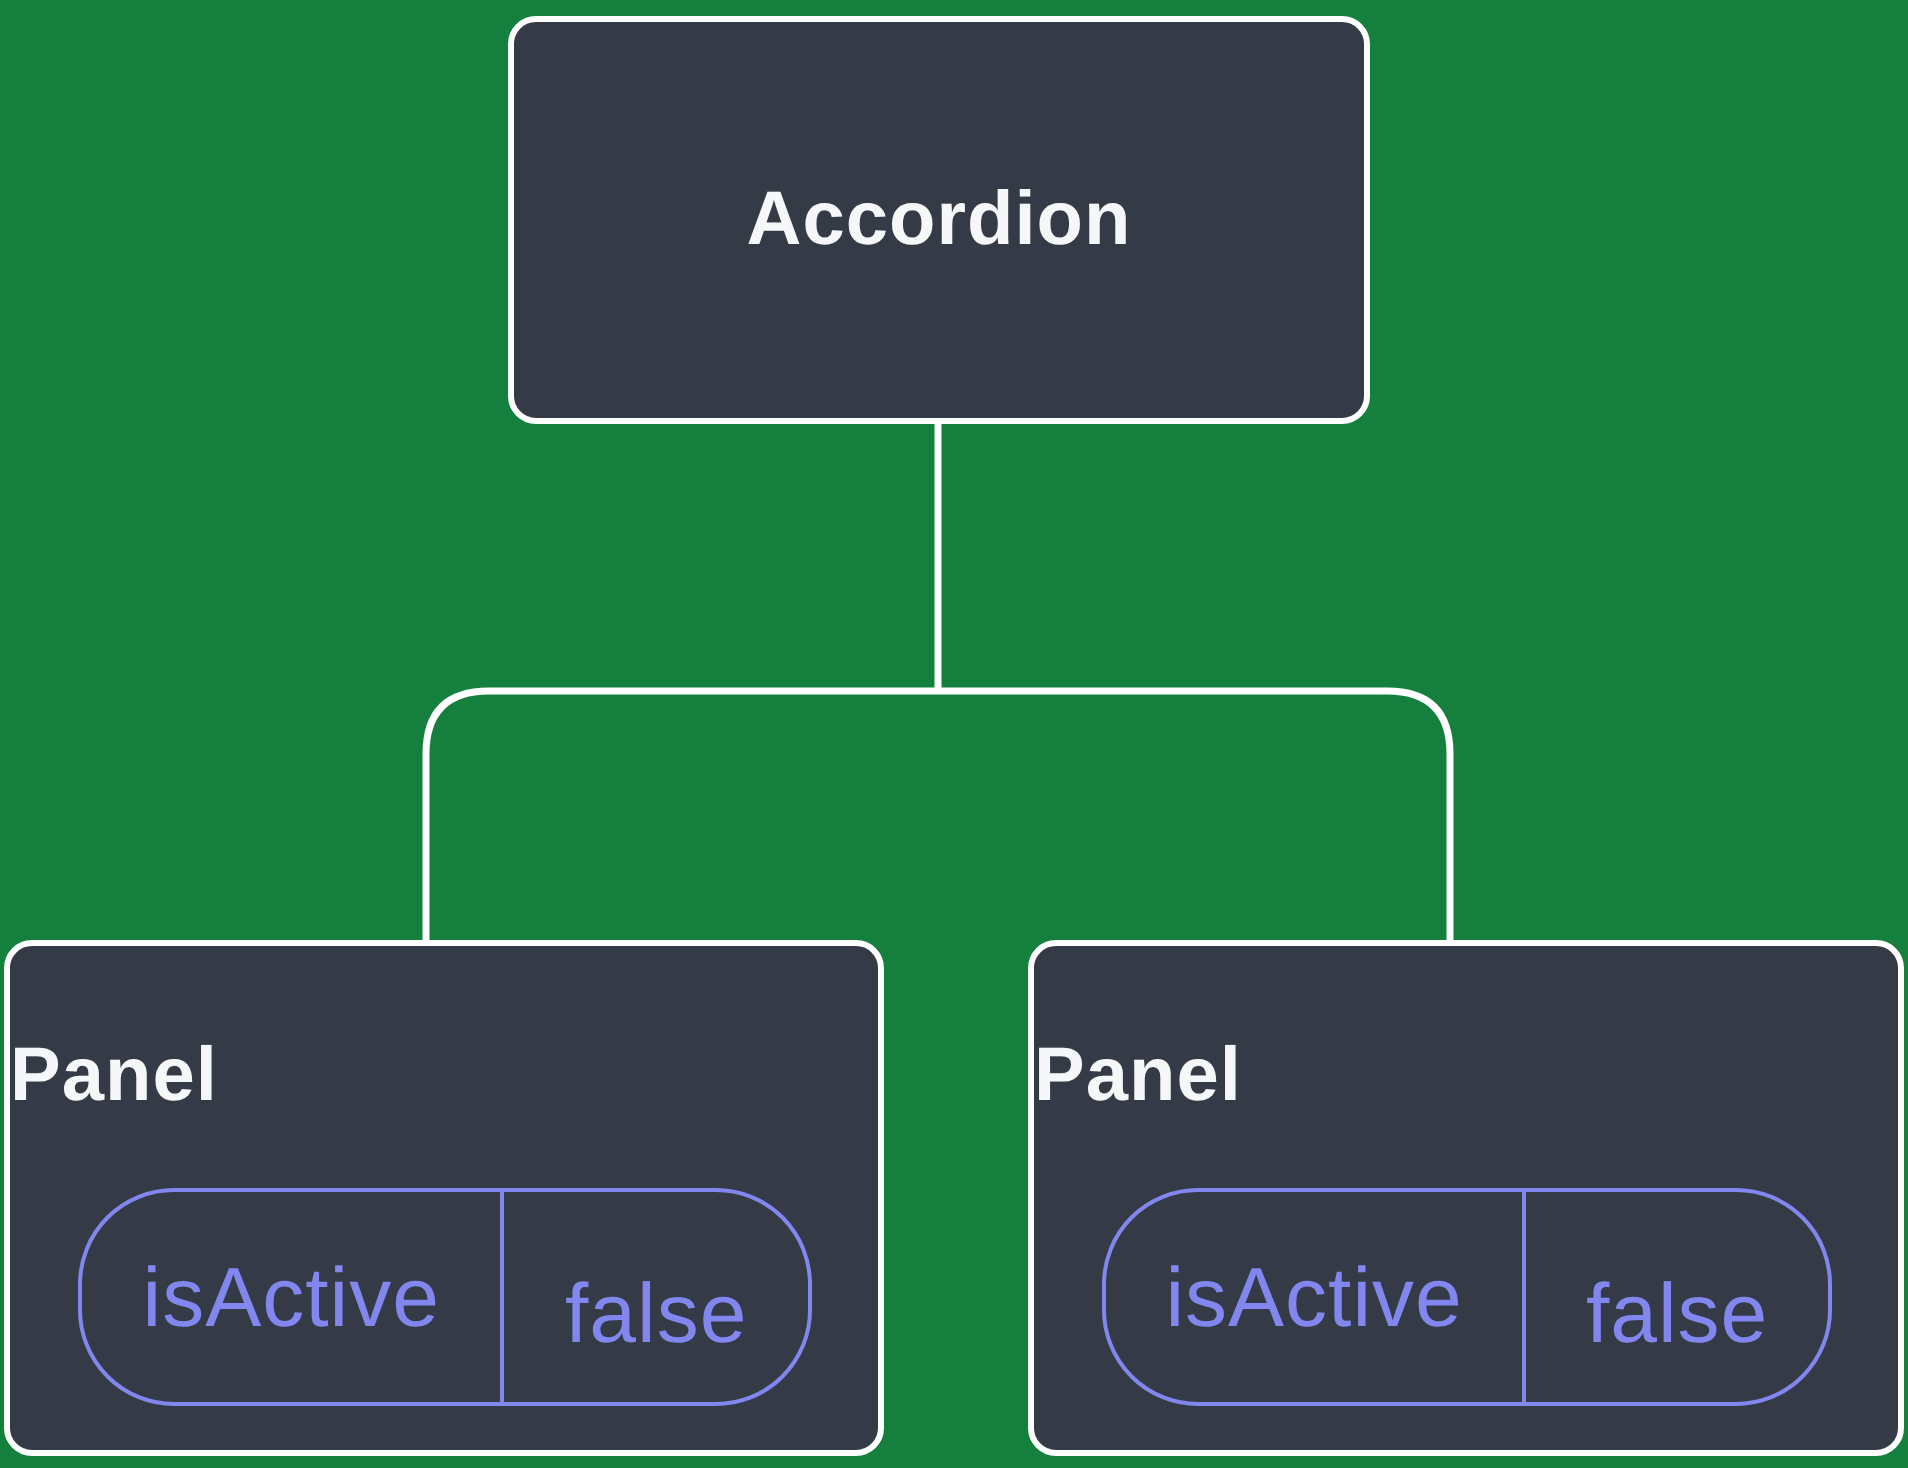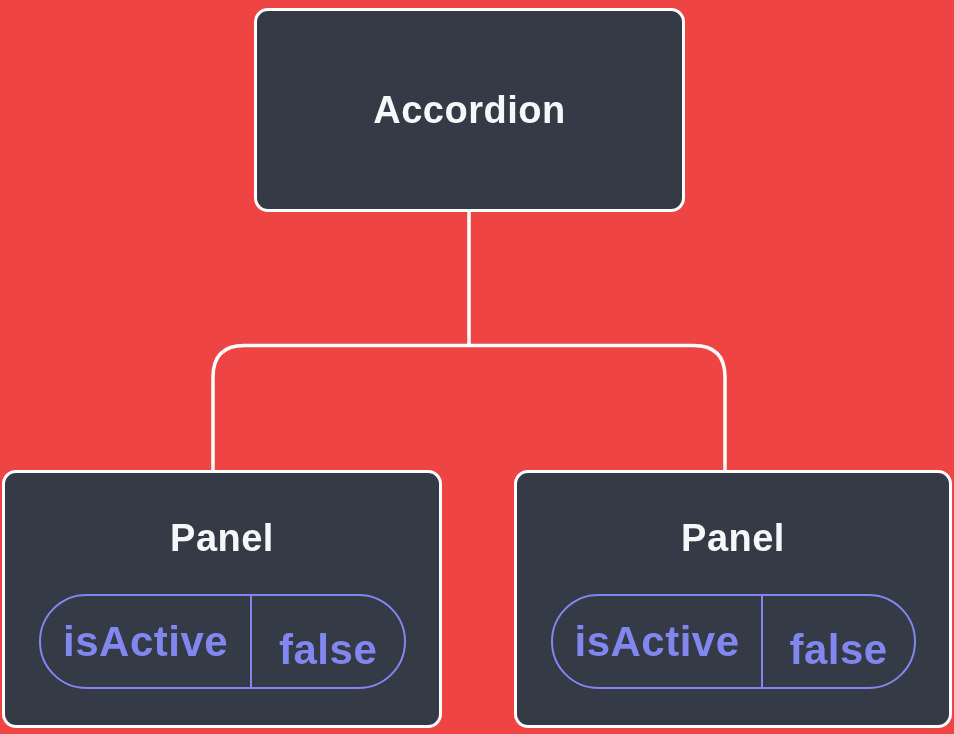--- a/index.html
+++ b/index.html
@@ -5,21 +5,21 @@
   html, body {
     margin: 0;
     padding: 0;
     background: #50656D;
     font-family: "Liberation Sans", sans-serif;
   }
   .stage {
     position: relative;
     width: 954px;
     height: 734px;
-    background: #ef4444;
+    background: #15803d;
     overflow: hidden;
   }
   .connectors {
     position: absolute;
     left: 0;
     top: 0;
     width: 954px;
     height: 734px;
     pointer-events: none;
   }
@@ -43,49 +43,48 @@
     color: #F6F7F9;
     font-size: 38px;
     font-weight: 600;
     letter-spacing: 0.5px;
   }
   .node-panel .node-title {
     position: absolute;
     left: 0;
     top: 42px;
     width: 100%;
-    text-align: center;
     line-height: 46px;
   }
   .panel-left {
     left: 2px;
     top: 470px;
     width: 440px;
     height: 258px;
   }
   .panel-right {
     left: 514px;
     top: 470px;
     width: 438px;
     height: 258px;
   }
   .state-pill {
     position: absolute;
     left: 34px;
     right: 33px;
     top: 121px;
-    height: 95px;
+    height: 109px;
     box-sizing: border-box;
     border: 2.5px solid #8287EF;
     border-radius: 48px;
     display: flex;
     align-items: stretch;
     color: #8287EF;
     font-size: 42px;
-    font-weight: 700;
+    font-weight: 400;
     letter-spacing: 0.5px;
   }
   .state-name {
     flex: 0 0 58.2%;
     box-sizing: border-box;
     border-right: 2.5px solid #8287EF;
     display: flex;
     align-items: center;
     justify-content: center;
   }

